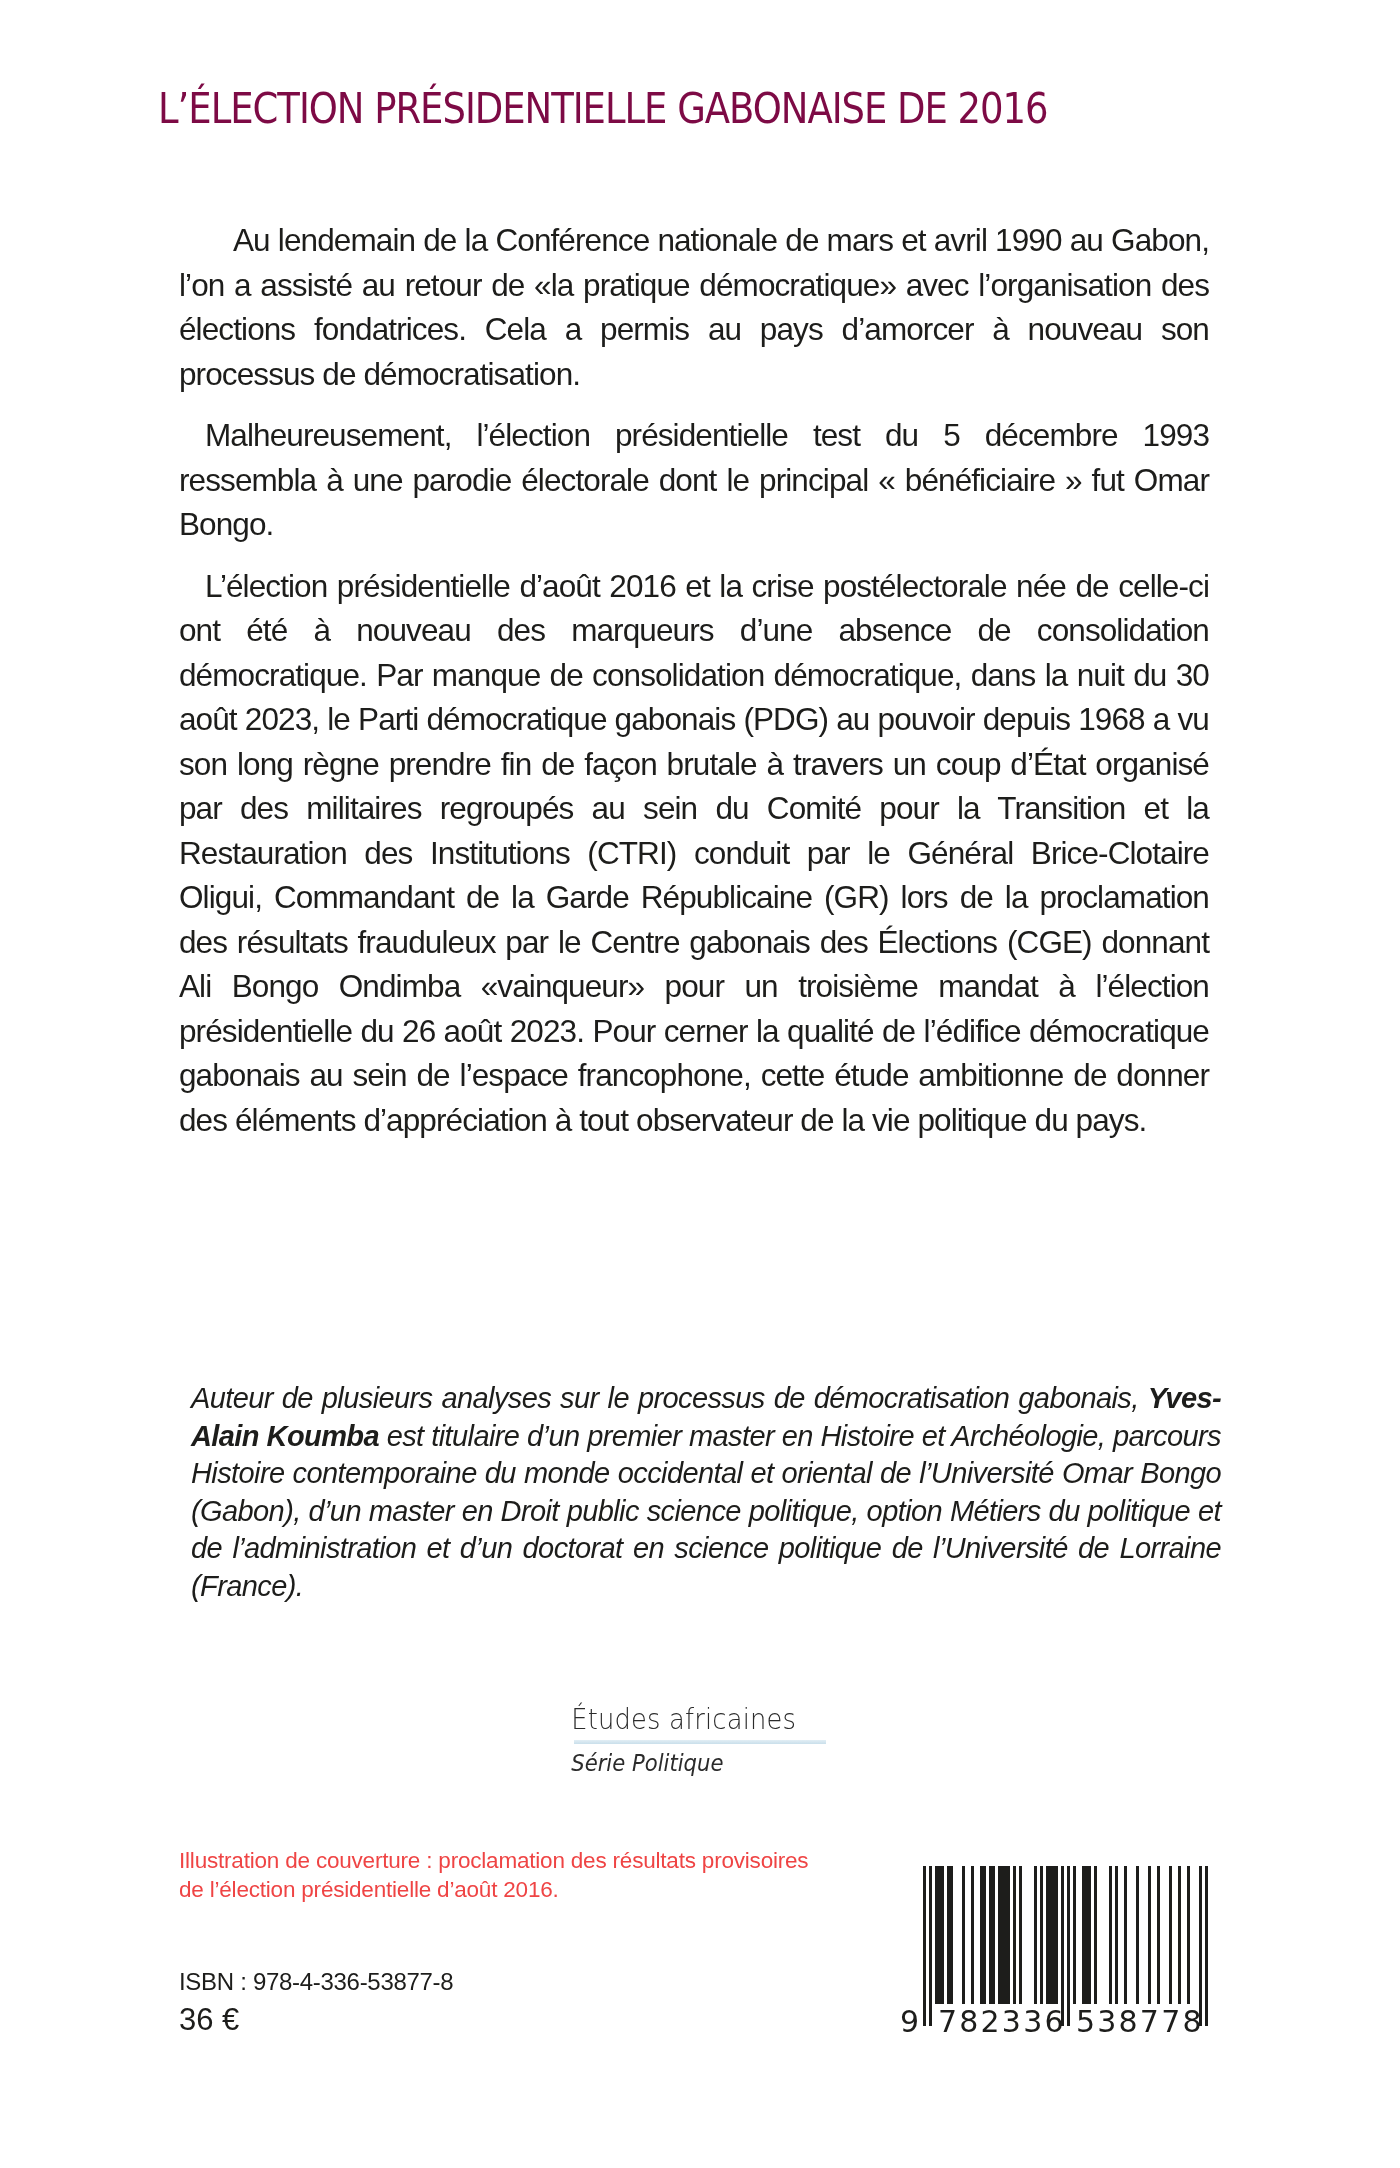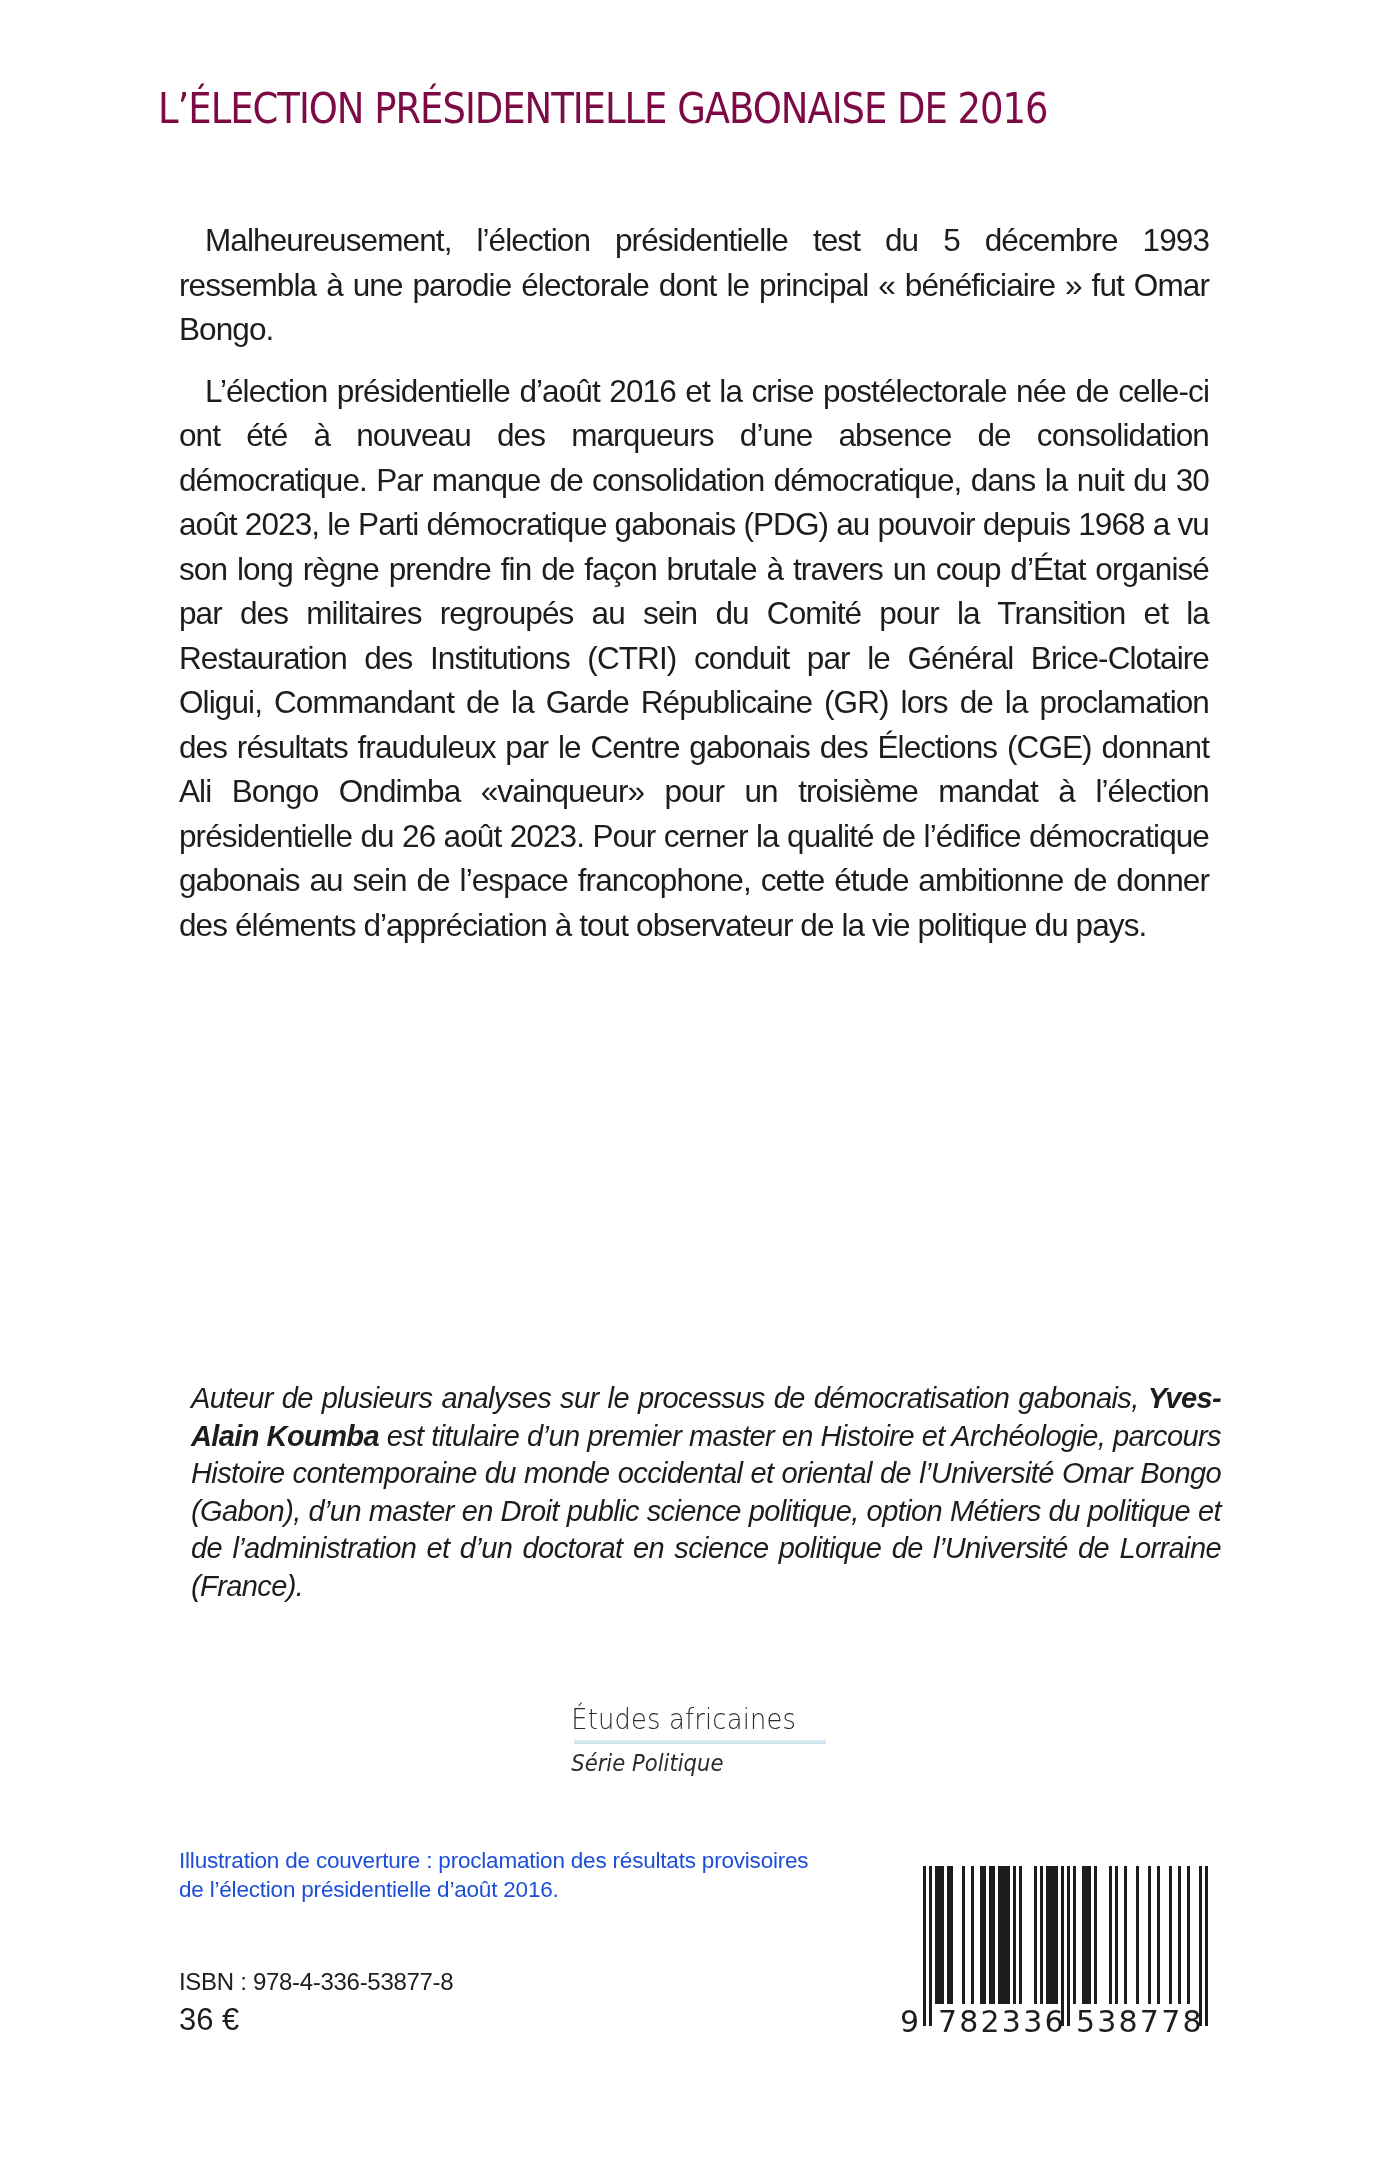--- a/index.html
+++ b/index.html
@@ -96,21 +96,21 @@
       transform: scaleX(0.92);
     }
     .credits {
       position: absolute;
       left: 179px;
       top: 1846px;
       width: 660px;
       font-family: "Liberation Sans", sans-serif;
       font-size: 22.5px;
       line-height: 29px;
-      color: #1d4ed8;
+      color: #ef4444;
       letter-spacing: -0.2px;
     }
     .isbn {
       position: absolute;
       left: 179px;
       top: 1968px;
       font-family: "Liberation Sans", sans-serif;
       font-size: 24px;
       color: #1d1d1b;
       letter-spacing: -0.3px;
@@ -133,20 +133,21 @@
     .barcode svg {
       display: block;
     }
   </style>
 </head>
 <body>
 
 <div class="title">L’ÉLECTION PRÉSIDENTIELLE GABONAISE DE 2016</div>
 
 <div class="main-text">
+  <p class="para first">Au lendemain de la Conférence nationale de mars et avril 1990 au Gabon, l’on a assisté au retour de «la pratique démocratique» avec l’organisation des élections fondatrices. Cela a permis au pays d’amorcer à nouveau son processus de démocratisation.</p>
   <p class="para">Malheureusement, l’élection présidentielle test du 5 décembre 1993 ressembla à une parodie électorale dont le principal « bénéficiaire » fut Omar Bongo.</p>
   <p class="para">L’élection présidentielle d’août 2016 et la crise postélectorale née de celle-ci ont été à nouveau des marqueurs d’une absence de consolidation démocratique. Par manque de consolidation démocratique, dans la nuit du 30 août 2023, le Parti démocratique gabonais (PDG) au pouvoir depuis 1968 a vu son long règne prendre fin de façon brutale à travers un coup d’État organisé par des militaires regroupés au sein du Comité pour la Transition et la Restauration des Institutions (CTRI) conduit par le Général Brice-Clotaire Oligui, Commandant de la Garde Républicaine (GR) lors de la proclamation des résultats frauduleux par le Centre gabonais des Élections (CGE) donnant Ali Bongo Ondimba «vainqueur» pour un troisième mandat à l’élection présidentielle du 26 août 2023. Pour cerner la qualité de l’édifice démocratique gabonais au sein de l’espace francophone, cette étude ambitionne de donner des éléments d’appréciation à tout observateur de la vie politique du pays.</p>
 </div>
 
 <p class="author"><span>Auteur de plusieurs analyses sur le processus de démocratisation gabonais, </span><b>Yves-Alain Koumba</b><span> est titulaire d’un premier master en Histoire et Archéologie, parcours Histoire contemporaine du monde occidental et oriental de l’Université Omar Bongo (Gabon), d’un master en Droit public science politique, option Métiers du politique et de l’administration et d’un doctorat en science politique de l’Université de Lorraine (France).</span></p>
 
 <div class="series">
   <div class="series-name">Études africaines</div>
   <div class="series-rule"></div>
   <div class="series-sub">Série Politique</div>

